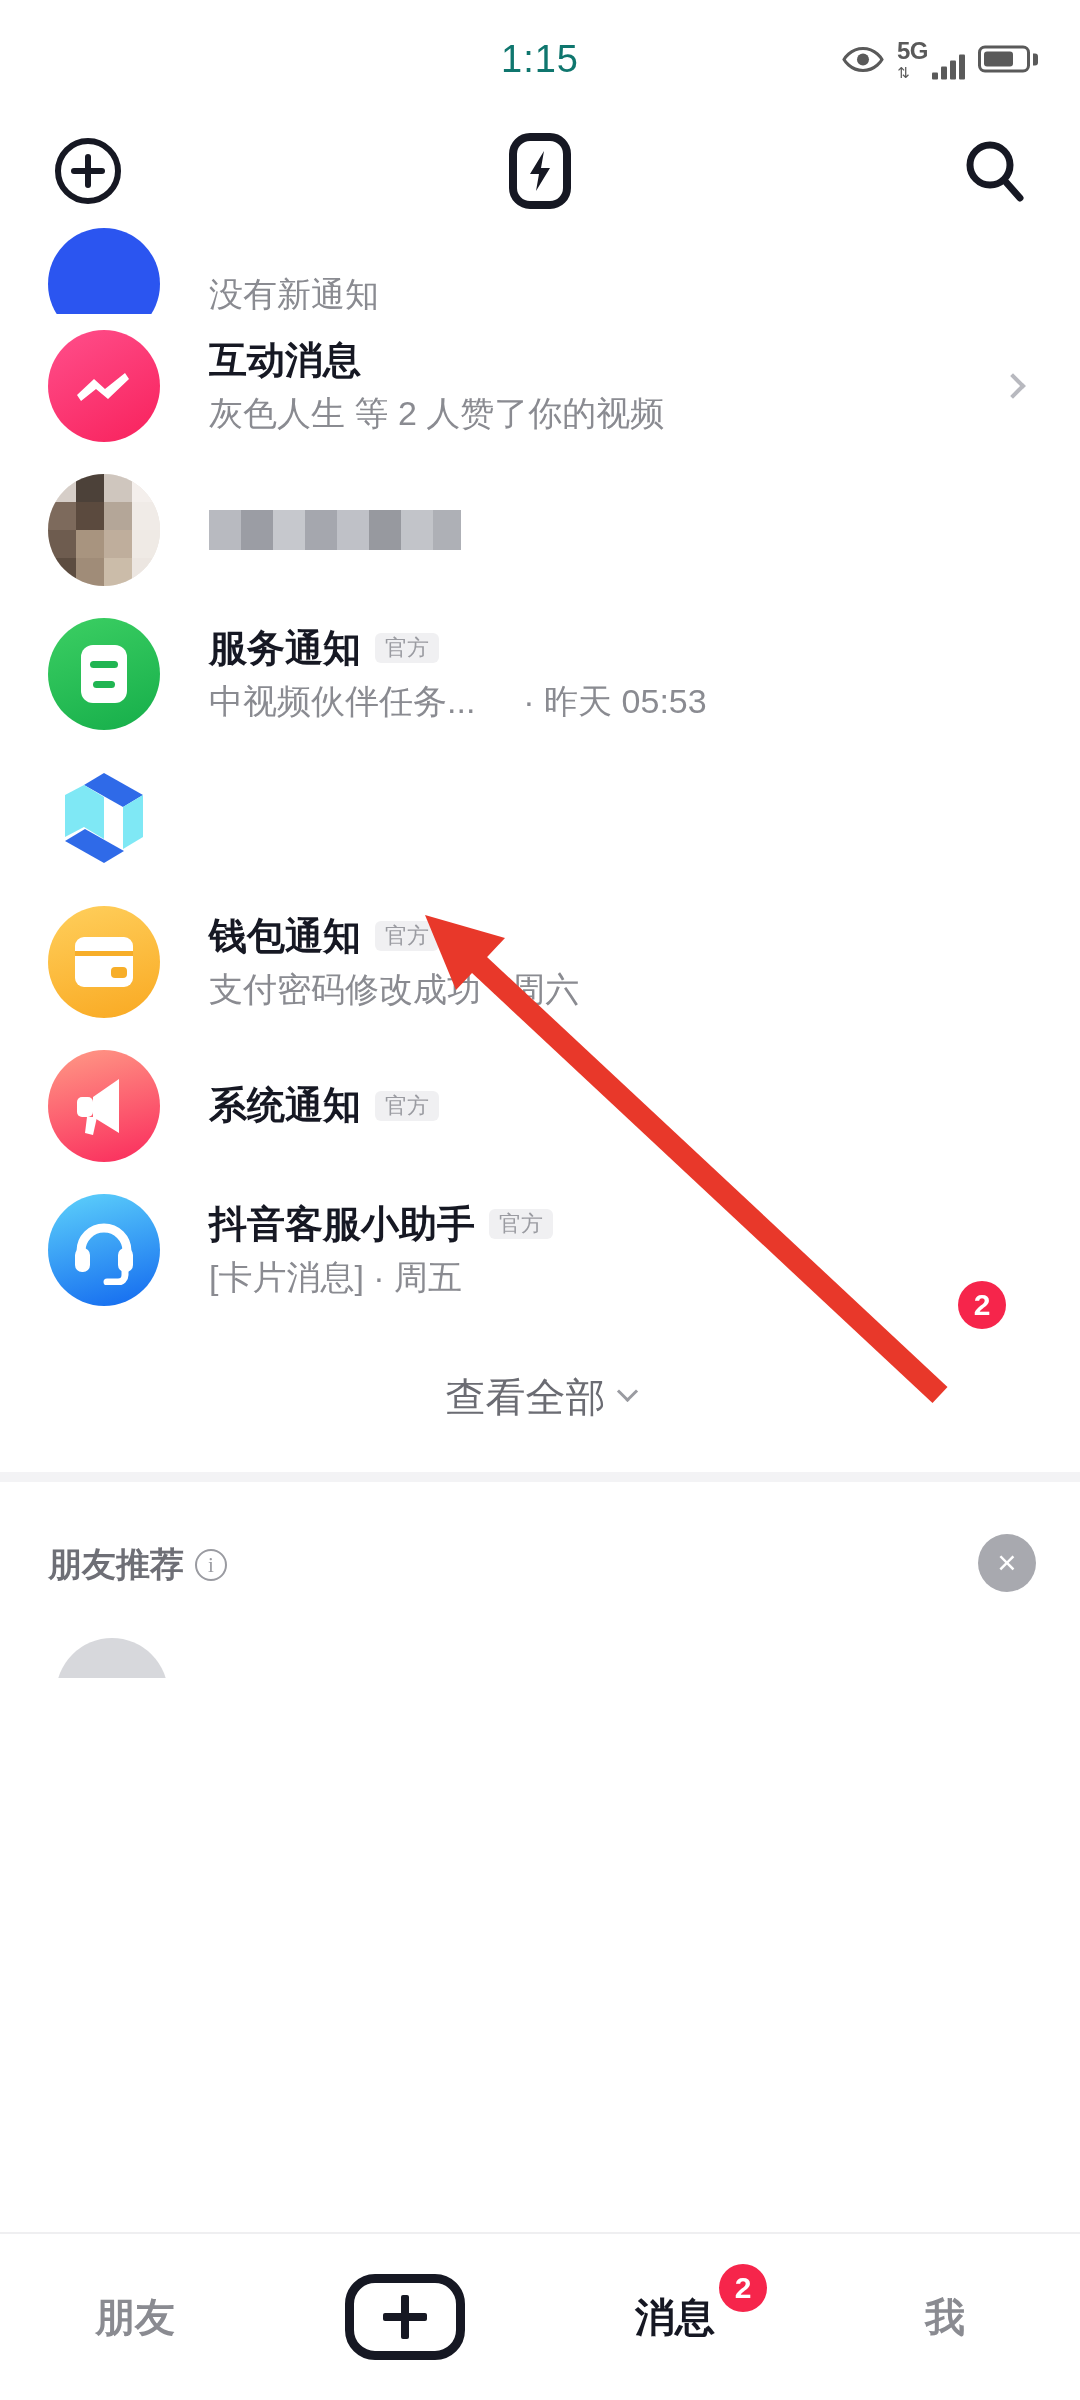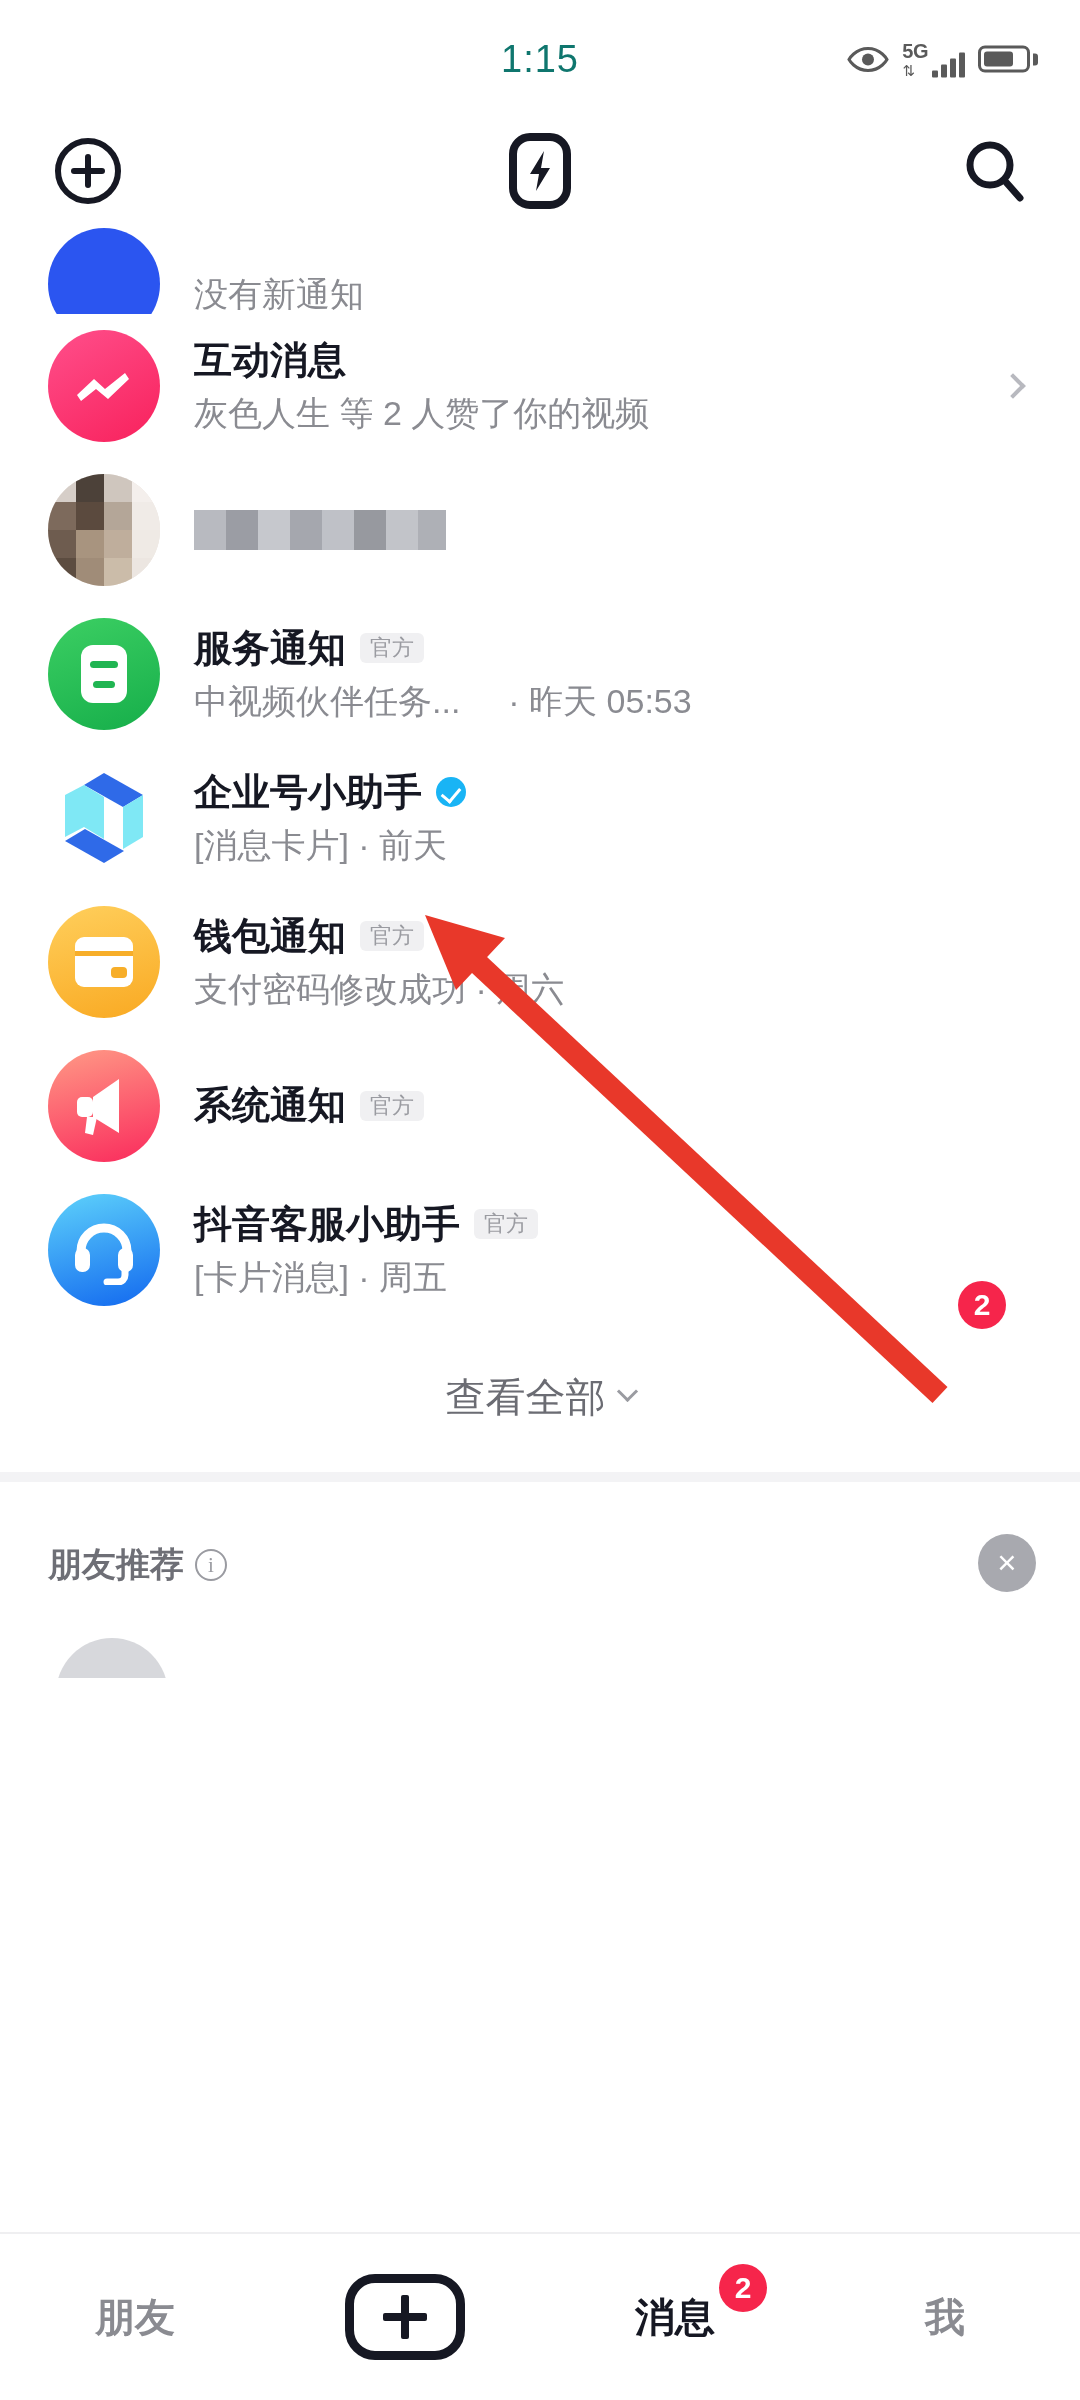--- a/index.html
+++ b/index.html
@@ -18,21 +18,21 @@
   .sb-time{
     font-size:38px; color:#0f766e; letter-spacing:1px; font-weight:400;
   }
   .sb-right{
     position:absolute; right:42px; top:50%; transform:translateY(-50%);
     display:flex; align-items:center; gap:13px;
   }
   .eye-icon{ width:42px; height:26px; display:block; }
   .net-group{ display:flex; align-items:flex-end; gap:4px; }
   .net-5g{ display:flex; flex-direction:column; align-items:flex-start; line-height:1; }
-  .net-5g .g5{ font-size:20px; color:#5a5a5a; font-weight:700; letter-spacing:-0.5px;}
+  .net-5g .g5{ font-size:24px; color:#5a5a5a; font-weight:700; letter-spacing:-0.5px;}
   .net-5g .arrows{ font-size:15px; color:#5a5a5a; line-height:1; margin-top:2px;}
   .bars{ display:flex; align-items:flex-end; gap:3px; height:28px; }
   .bars i{ display:block; width:6px; background:#5a5a5a; border-radius:1px;}
   .bars i:nth-child(1){height:7px;}
   .bars i:nth-child(2){height:13px;}
   .bars i:nth-child(3){height:19px;}
   .bars i:nth-child(4){height:25px;}
   .battery{ display:flex; align-items:center; gap:3px; }
   .batt-body{
     width:52px; height:27px; border:3px solid #5a5a5a; border-radius:7px;
@@ -56,21 +56,21 @@
     position:relative; display:flex; align-items:center;
     height:144px; padding:0 0 0 48px;
   }
   .row.clipped{ height:86px; align-items:flex-end; overflow:hidden;}
   .avatar{
     width:112px; height:112px; border-radius:50%;
     flex:0 0 112px; position:relative; overflow:hidden;
     display:flex; align-items:center; justify-content:center;
   }
   .row.clipped .avatar{ margin-bottom:-26px; }
-  .rowtext{ margin-left:34px; flex:1; min-width:0; }
+  .rowtext{ margin-left:49px; flex:1; min-width:0; }
   .line1{
     display:flex; align-items:center; gap:14px;
     font-size:38px; font-weight:700; color:#161823; line-height:1.15;
   }
   .line2{
     margin-top:12px; font-size:34px; color:#8a8b91; line-height:1.15;
     display:flex; align-items:center; white-space:nowrap;
   }
   .badge-official{
     font-size:22px; font-weight:400; color:#9a9ba1;
@@ -308,27 +308,20 @@
   <div class="row">
     <div class="avatar" style="background:#ffffff;">
       <svg width="106" height="106" viewBox="0 0 106 106">
         <path d="M53 8 L92 30 L72 42 L33 20 Z" fill="#2f6ae8"></path>
         <path d="M33 20 L53 32 L53 74 L33 62 Z" fill="#7fe8f5"></path>
         <path d="M72 42 L92 30 L92 72 L72 84 Z" fill="#7fe8f5"></path>
         <path d="M14 30 L33 20 L33 62 L14 72 Z" fill="#7fe8f5"></path>
         <path d="M53 98 L14 76 L34 64 L73 86 Z" fill="#2f6ae8"></path>
       </svg>
     </div>
-    <div class="rowtext">
-      <div class="line1">
-        <span>企业号小助手</span>
-        <span class="verified"></span>
-      </div>
-      <div class="line2">[消息卡片] · 前天</div>
-    </div>
   </div>
 
   <div class="row">
     <div class="avatar" style="background:linear-gradient(165deg,#ffcf5c 0%,#f9a922 100%);">
       <svg width="66" height="66" viewBox="0 0 66 66">
         <rect x="4" y="8" width="58" height="50" rx="9" fill="#ffffff"></rect>
         <rect x="4" y="22" width="58" height="5" fill="#f7ae29"></rect>
         <rect x="40" y="38" width="16" height="11" rx="4" fill="#f7ae29"></rect>
       </svg>
     </div>

